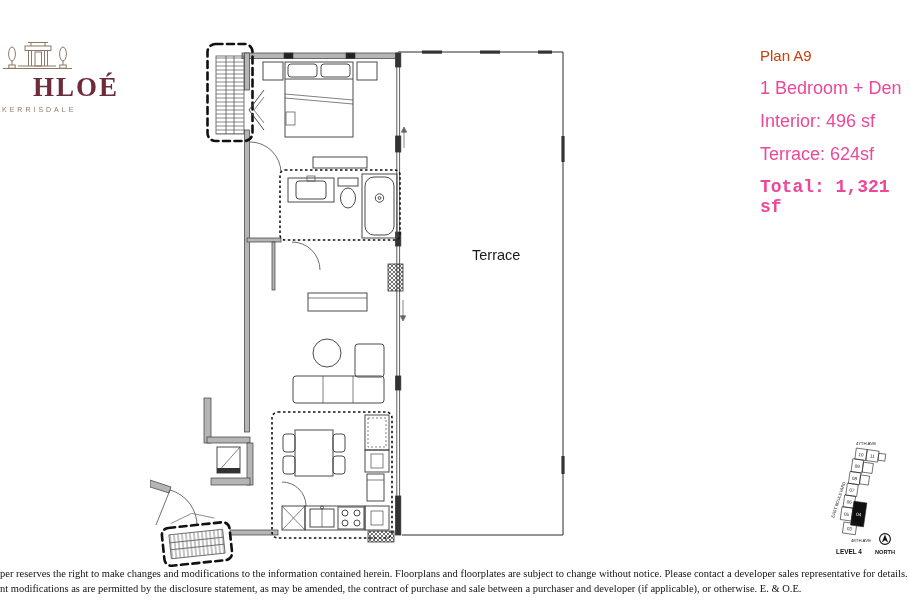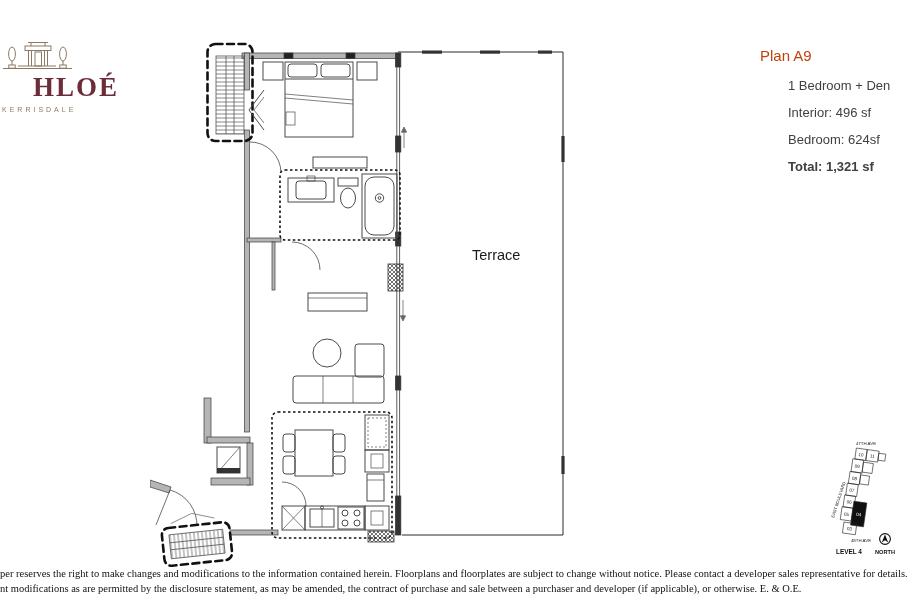--- a/index.html
+++ b/index.html
@@ -10,22 +10,22 @@
   .logo{position:absolute;left:0;top:38px;width:110px;}
   .logo-art{display:block;margin-left:2px;}
   .logo-word{font-family:"Liberation Serif",serif;font-weight:700;font-size:27px;
              letter-spacing:2px;color:#6d2c3a;line-height:1;margin-top:2px;padding-left:33px;}
   .logo-sub{font-size:7px;letter-spacing:3px;color:#8d7963;margin-top:5px;margin-left:2px;}
 
   
   .info{position:absolute;left:760px;top:47px;width:150px;}
   .info .h1{font-size:17px;color:#c0792f;margin-bottom:11px;}
   .info .h2{font-size:15px;color:#c2410c;margin-bottom:14px;}
-  .info .row{font-size:13px;color:#404040;margin-bottom:12px;margin-left:28px;}
-  .info .row.bold{font-weight:700;}
+  .info .row{font-size:18px;color:#ec4899;margin-bottom:12px;}
+  .info .row.bold{font-weight:700;font-family:Liberation Mono, monospace;}
 
   
   .plan{position:absolute;left:150px;top:36px;}
 
   
   .keyplan{position:absolute;left:828px;top:436px;}
 
   
   .disclaimer{position:absolute;left:0;top:566px;width:910px;overflow:hidden;
               font-family:"Liberation Serif",serif;font-size:10.5px;color:#111;
@@ -57,21 +57,21 @@
       </g>
     </svg>
     <div class="logo-word">HLOÉ</div>
     <div class="logo-sub">KERRISDALE</div>
   </div>
 
   <div class="info">
     <div class="h2">Plan A9</div>
     <div class="row">1 Bedroom + Den</div>
     <div class="row">Interior: 496 sf</div>
-    <div class="row">Bedroom: 624sf</div>
+    <div class="row">Terrace: 624sf</div>
     <div class="row bold">Total: 1,321 sf</div>
   </div>
 
   <svg class="plan" width="425" height="532" viewBox="0 0 425 532">
     <defs>
       <pattern id="xh" width="4" height="4" patternUnits="userSpaceOnUse">
         <path d="M0,0 L4,4 M4,0 L0,4" stroke="#333" stroke-width="0.7"></path>
       </pattern>
       <pattern id="rungsH" width="6" height="4" patternUnits="userSpaceOnUse">
         <line x1="0" y1="2" x2="6" y2="2" stroke="#555" stroke-width="0.7"></line>

